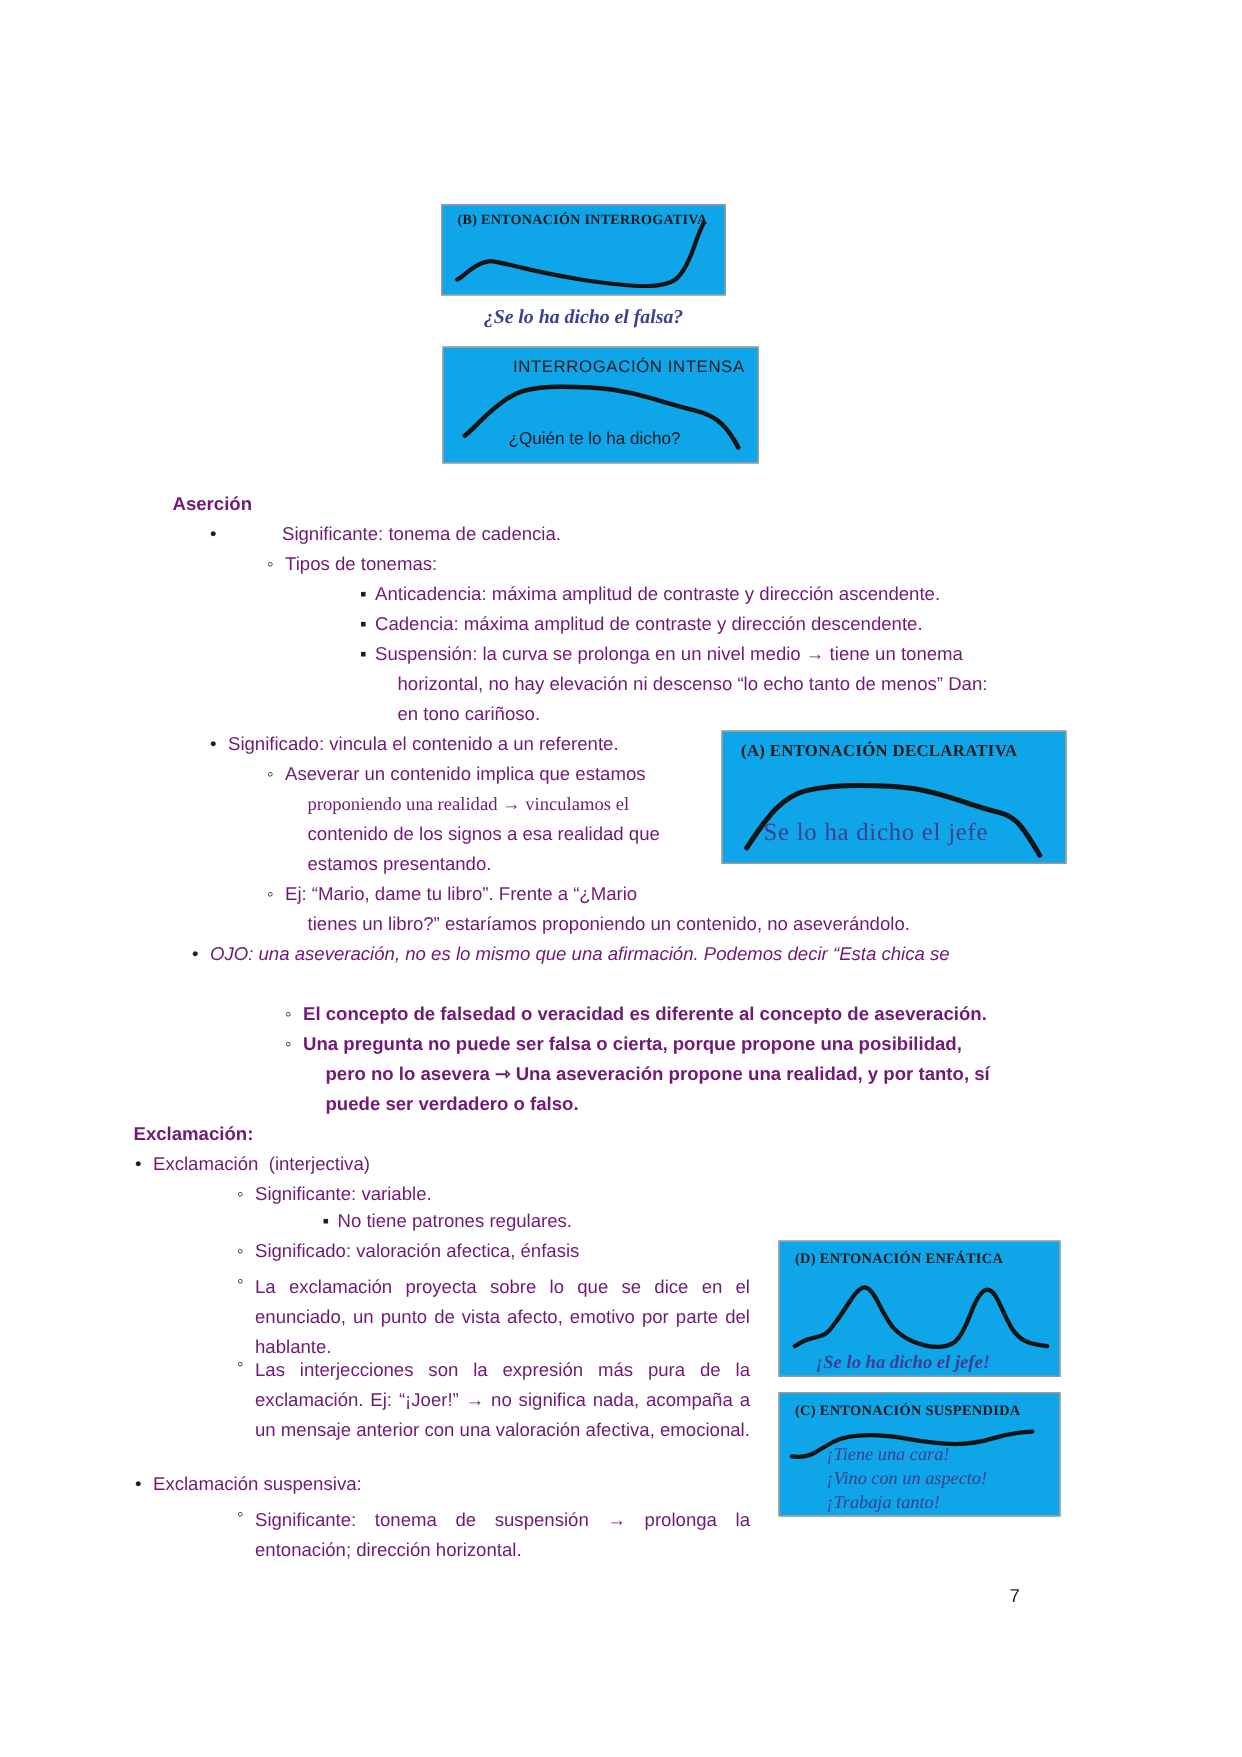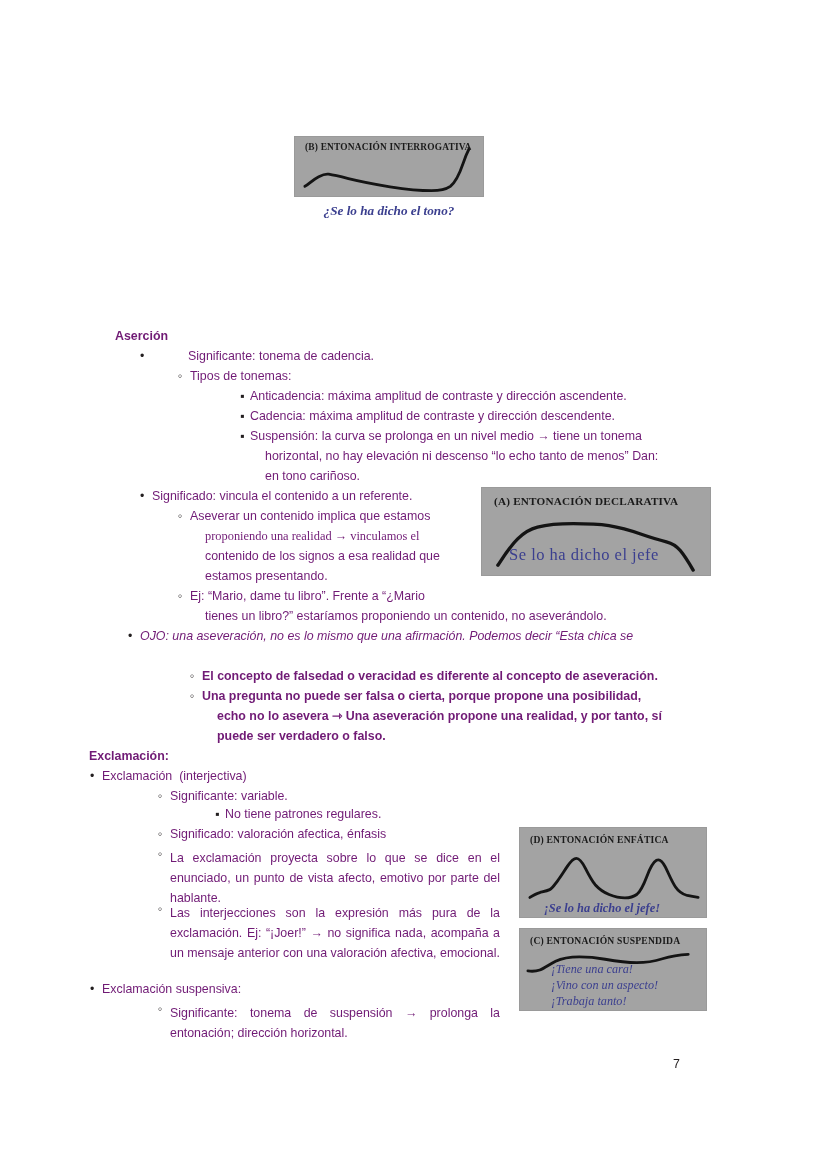--- a/index.html
+++ b/index.html
@@ -19,21 +19,21 @@
   .page {
     position: absolute;
     inset: 0;
     background: #ffffff;
   }
 
   
   .figbox {
     position: absolute;
     border: 1px solid #9a9a9a;
-    background: #a3a3a3;
+    background: #0ea5e9;
     box-sizing: border-box;
     overflow: hidden;
   }
   .fig-title {
     position: absolute;
     font-family: "Liberation Serif", serif;
     font-weight: bold;
     color: #1a1a1a;
     letter-spacing: .2px;
     white-space: nowrap;
@@ -116,22 +116,32 @@
 
   <div class="figbox" style="left:294px; top:136px; width:190px; height:61px;">
     <svg class="fig-svg" viewBox="0 0 190 61" preserveAspectRatio="none">
       <path d="M10,51 C14,49 18,44 24,41 C28,39 31,38 34,38.5
                C40,39.5 46,41 54,43 C64,45.5 78,48.5 96,51.5
                C112,54 126,55.5 138,55.5 C146,55.5 152,54.5 157,51
                C162,47 166,39 170,27 C172,21 174,16 176,12" fill="none" stroke="#141414" stroke-width="2.9" stroke-linecap="round" stroke-linejoin="round"></path>
     </svg>
     <div class="fig-title" style="left:10px; top:5px; font-size:9.4px;">(B) ENTONACIÓN INTERROGATIVA</div>
   </div>
-  <div class="fig-cap-out" style="left:294px; top:203px; width:190px; font-size:13.2px;">¿Se lo ha dicho el tono?</div>
-
+  <div class="fig-cap-out" style="left:294px; top:203px; width:190px; font-size:13.2px;">¿Se lo ha dicho el falsa?</div>
+
+  <div class="figbox" style="left:295px; top:231px; width:211px; height:78px;">
+    <svg class="fig-svg" viewBox="0 0 211 78" preserveAspectRatio="none">
+      <path d="M14,60 C20,55 26,48 33,42 C39,37 45,32 53,29.5
+               C60,27.5 68,26.5 78,26.5 C92,26.5 104,27 114,28.5
+               C124,30 132,32 140,34.5 C150,37.5 158,40 168,42.5
+               C176,44.5 182,47 187,52 C191,56 195,62 198,68" fill="none" stroke="#141414" stroke-width="3.1" stroke-linecap="round" stroke-linejoin="round"></path>
+    </svg>
+    <div class="fig-title sans" style="left:46px; top:7px; font-size:11.2px;">INTERROGACIÓN INTENSA</div>
+    <div class="fig-cap-inner-sans" style="left:43px; top:55px; font-size:11.4px;">¿Quién te lo ha dicho?</div>
+  </div>
 
   <div class="figbox" style="left:481px; top:487px; width:230px; height:89px;">
     <svg class="fig-svg" viewBox="0 0 230 89" preserveAspectRatio="none">
       <path d="M16,79 C22,70 28,60 36,52 C42,46 48,42 56,40
                C66,37.5 78,36.5 92,36.5 C106,36.5 118,37 128,38.5
                C140,40.5 150,43.5 160,47 C170,50.5 178,53 186,55
                C192,56.5 196,59 200,64 C205,70 209,77 213,84" fill="none" stroke="#141414" stroke-width="3.4" stroke-linecap="round" stroke-linejoin="round"></path>
     </svg>
     <div class="fig-title" style="left:12px; top:7px; font-size:11.2px;">(A) ENTONACIÓN DECLARATIVA</div>
     <div class="fig-cap-hand" style="left:27px; top:57px; font-size:16.5px;">Se lo ha dicho el jefe</div>
@@ -198,21 +208,21 @@
   <div class="tline" style="left:205px; top:610px;">tienes un libro?” estaríamos proponiendo un contenido, no aseverándolo.</div>
 
   <div class="bullet-disc" style="left:128px; top:630px;"></div>
   <div class="tline" style="left:140px; top:630px;font-style:italic;">OJO: una aseveración, no es lo mismo que una afirmación. Podemos decir “Esta chica se</div>
 
   <div class="bullet-circ b" style="left:190px; top:670px;"></div>
   <div class="tline b" style="left:202px; top:670px;">El concepto de falsedad o veracidad es diferente al concepto de aseveración.</div>
 
   <div class="bullet-circ b" style="left:190px; top:690px;"></div>
   <div class="tline b" style="left:202px; top:690px;">Una pregunta no puede ser falsa o cierta, porque propone una posibilidad,</div>
-  <div class="tline b" style="left:217px; top:710px;">echo no lo asevera ⇾ Una aseveración propone una realidad, y por tanto, sí</div>
+  <div class="tline b" style="left:217px; top:710px;">pero no lo asevera ⇾ Una aseveración propone una realidad, y por tanto, sí</div>
   <div class="tline b" style="left:217px; top:730px;">puede ser verdadero o falso.</div>
 
   <div class="tline b" style="left:89px; top:750px;">Exclamación:</div>
 
   <div class="bullet-disc" style="left:90px; top:770px;"></div>
   <div class="tline" style="left:102px; top:770px;">Exclamación  (interjectiva)</div>
 
   <div class="bullet-circ" style="left:158px; top:790px;"></div>
   <div class="tline" style="left:170px; top:790px;">Significante: variable.</div>
 

